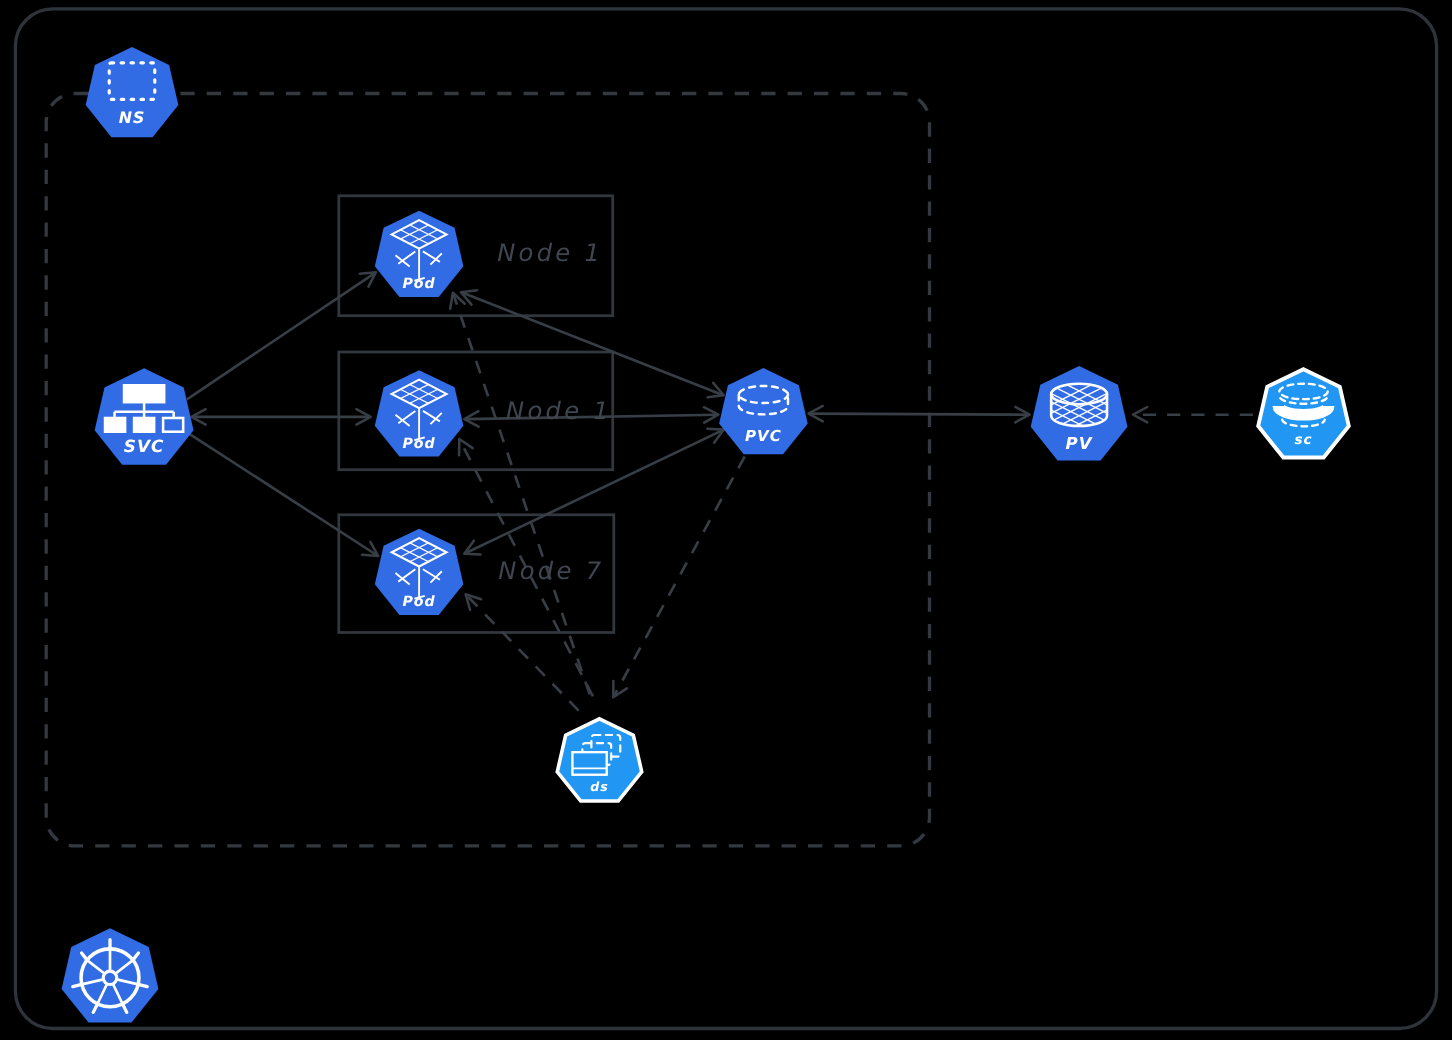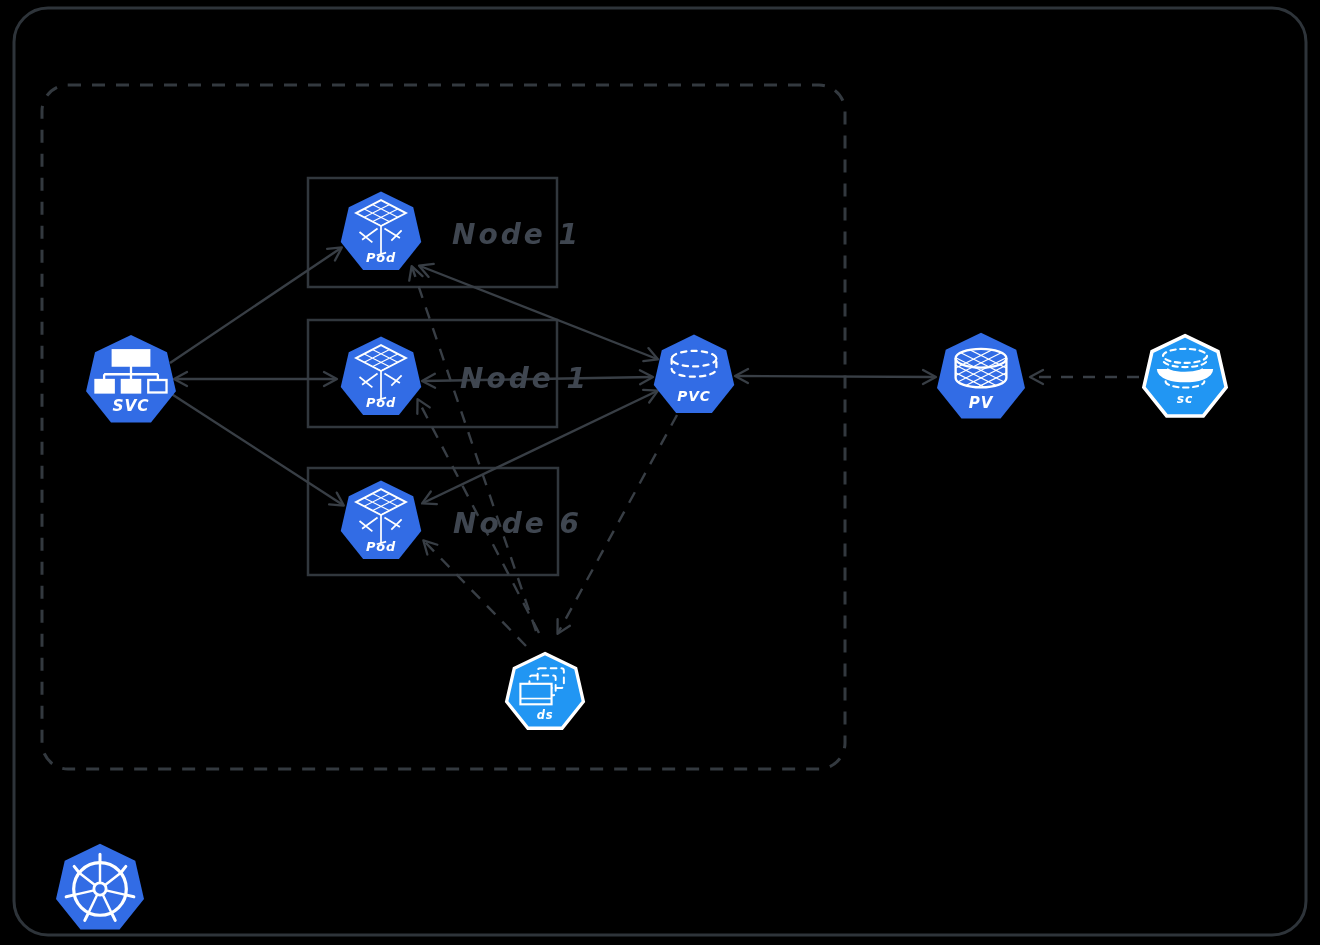--- a/index.html
+++ b/index.html
@@ -4,22 +4,22 @@
 <style>
   html,body{margin:0;padding:0;background:#000;}
   #canvas{
     position:relative;width:1320px;height:945px;background:#000000;
     font-family:"DejaVu Sans",sans-serif;overflow:hidden;
   }
   .layer{position:absolute;left:0;top:0;width:1320px;height:945px;}
   .icon{position:absolute;}
   .icon svg{display:block;width:100%;height:100%;}
   .node-label{
-    position:absolute;color:#3f4650;font-size:28px;font-style:italic;
-    font-weight:700;letter-spacing:3px;white-space:nowrap;
+    position:absolute;color:#3f4650;font-size:22px;font-style:italic;
+    font-weight:400;letter-spacing:3px;white-space:nowrap;
   }
   .cluster-title{
     position:absolute;left:646px;top:845px;color:#454c55;font-size:23px;
     font-style:italic;font-weight:600;letter-spacing:2px;white-space:nowrap;
   }
   .hep-label{
     font-style:italic;font-weight:bold;letter-spacing:1px;
     font-family:"DejaVu Sans",sans-serif;
   }
 </style>
@@ -57,22 +57,29 @@
       <line x1="1139" y1="377" x2="1031" y2="377" marker-end="url(#ah)"></line>
       <line x1="536" y1="631" x2="412" y2="267" marker-end="url(#ah)"></line>
       <line x1="539" y1="633" x2="418" y2="400" marker-end="url(#ah)"></line>
       <line x1="526" y1="646" x2="424" y2="541" marker-end="url(#ah)"></line>
       <line x1="677" y1="415" x2="558" y2="633" marker-end="url(#ah)"></line>
     </g>
   </svg>
 
   <div class="node-label" style="left:452px;top:218px">Node 1</div>
   <div class="node-label" style="left:460px;top:362px">Node 1</div>
-  <div class="node-label" style="left:453px;top:507px">Node 6</div>
-
+  <div class="node-label" style="left:453px;top:507px">Node 7</div>
+
+  <div class="icon" style="left:74px;top:40px;width:92px;height:90px">
+    <svg viewBox="0 0 100 100">
+      <polygon points="50,3 87.5,21.1 96.8,61.7 70.8,94.2 29.2,94.2 3.2,61.7 12.5,21.1" fill="#326ce5"></polygon>
+      <rect x="27" y="19" width="46" height="37" rx="2" fill="none" stroke="#fff" stroke-width="3.2" stroke-dasharray="2.5 7.5" stroke-linecap="round"></rect>
+      <text class="hep-label" x="50" y="80" text-anchor="middle" font-size="16" fill="#fff">NS</text>
+    </svg>
+  </div>
 
   <div class="icon" style="left:83px;top:332px;width:96px;height:96px">
     <svg viewBox="0 0 100 100">
       <polygon points="50,3 87.5,21.1 96.8,61.7 70.8,94.2 29.2,94.2 3.2,61.7 12.5,21.1" fill="#326ce5"></polygon>
       <g stroke="#fff" stroke-width="2.4" fill="none">
         <rect x="31" y="19" width="38" height="16" fill="#fff"></rect>
         <path d="M50,35 V44 M22,44 H78 M22,44 V50 M50,44 V50 M78,44 V50"></path>
         <rect x="13" y="50" width="19" height="13" fill="#fff"></rect>
         <rect x="40.5" y="50" width="19" height="13" fill="#fff"></rect>
         <rect x="68" y="50" width="19" height="13"></rect>

